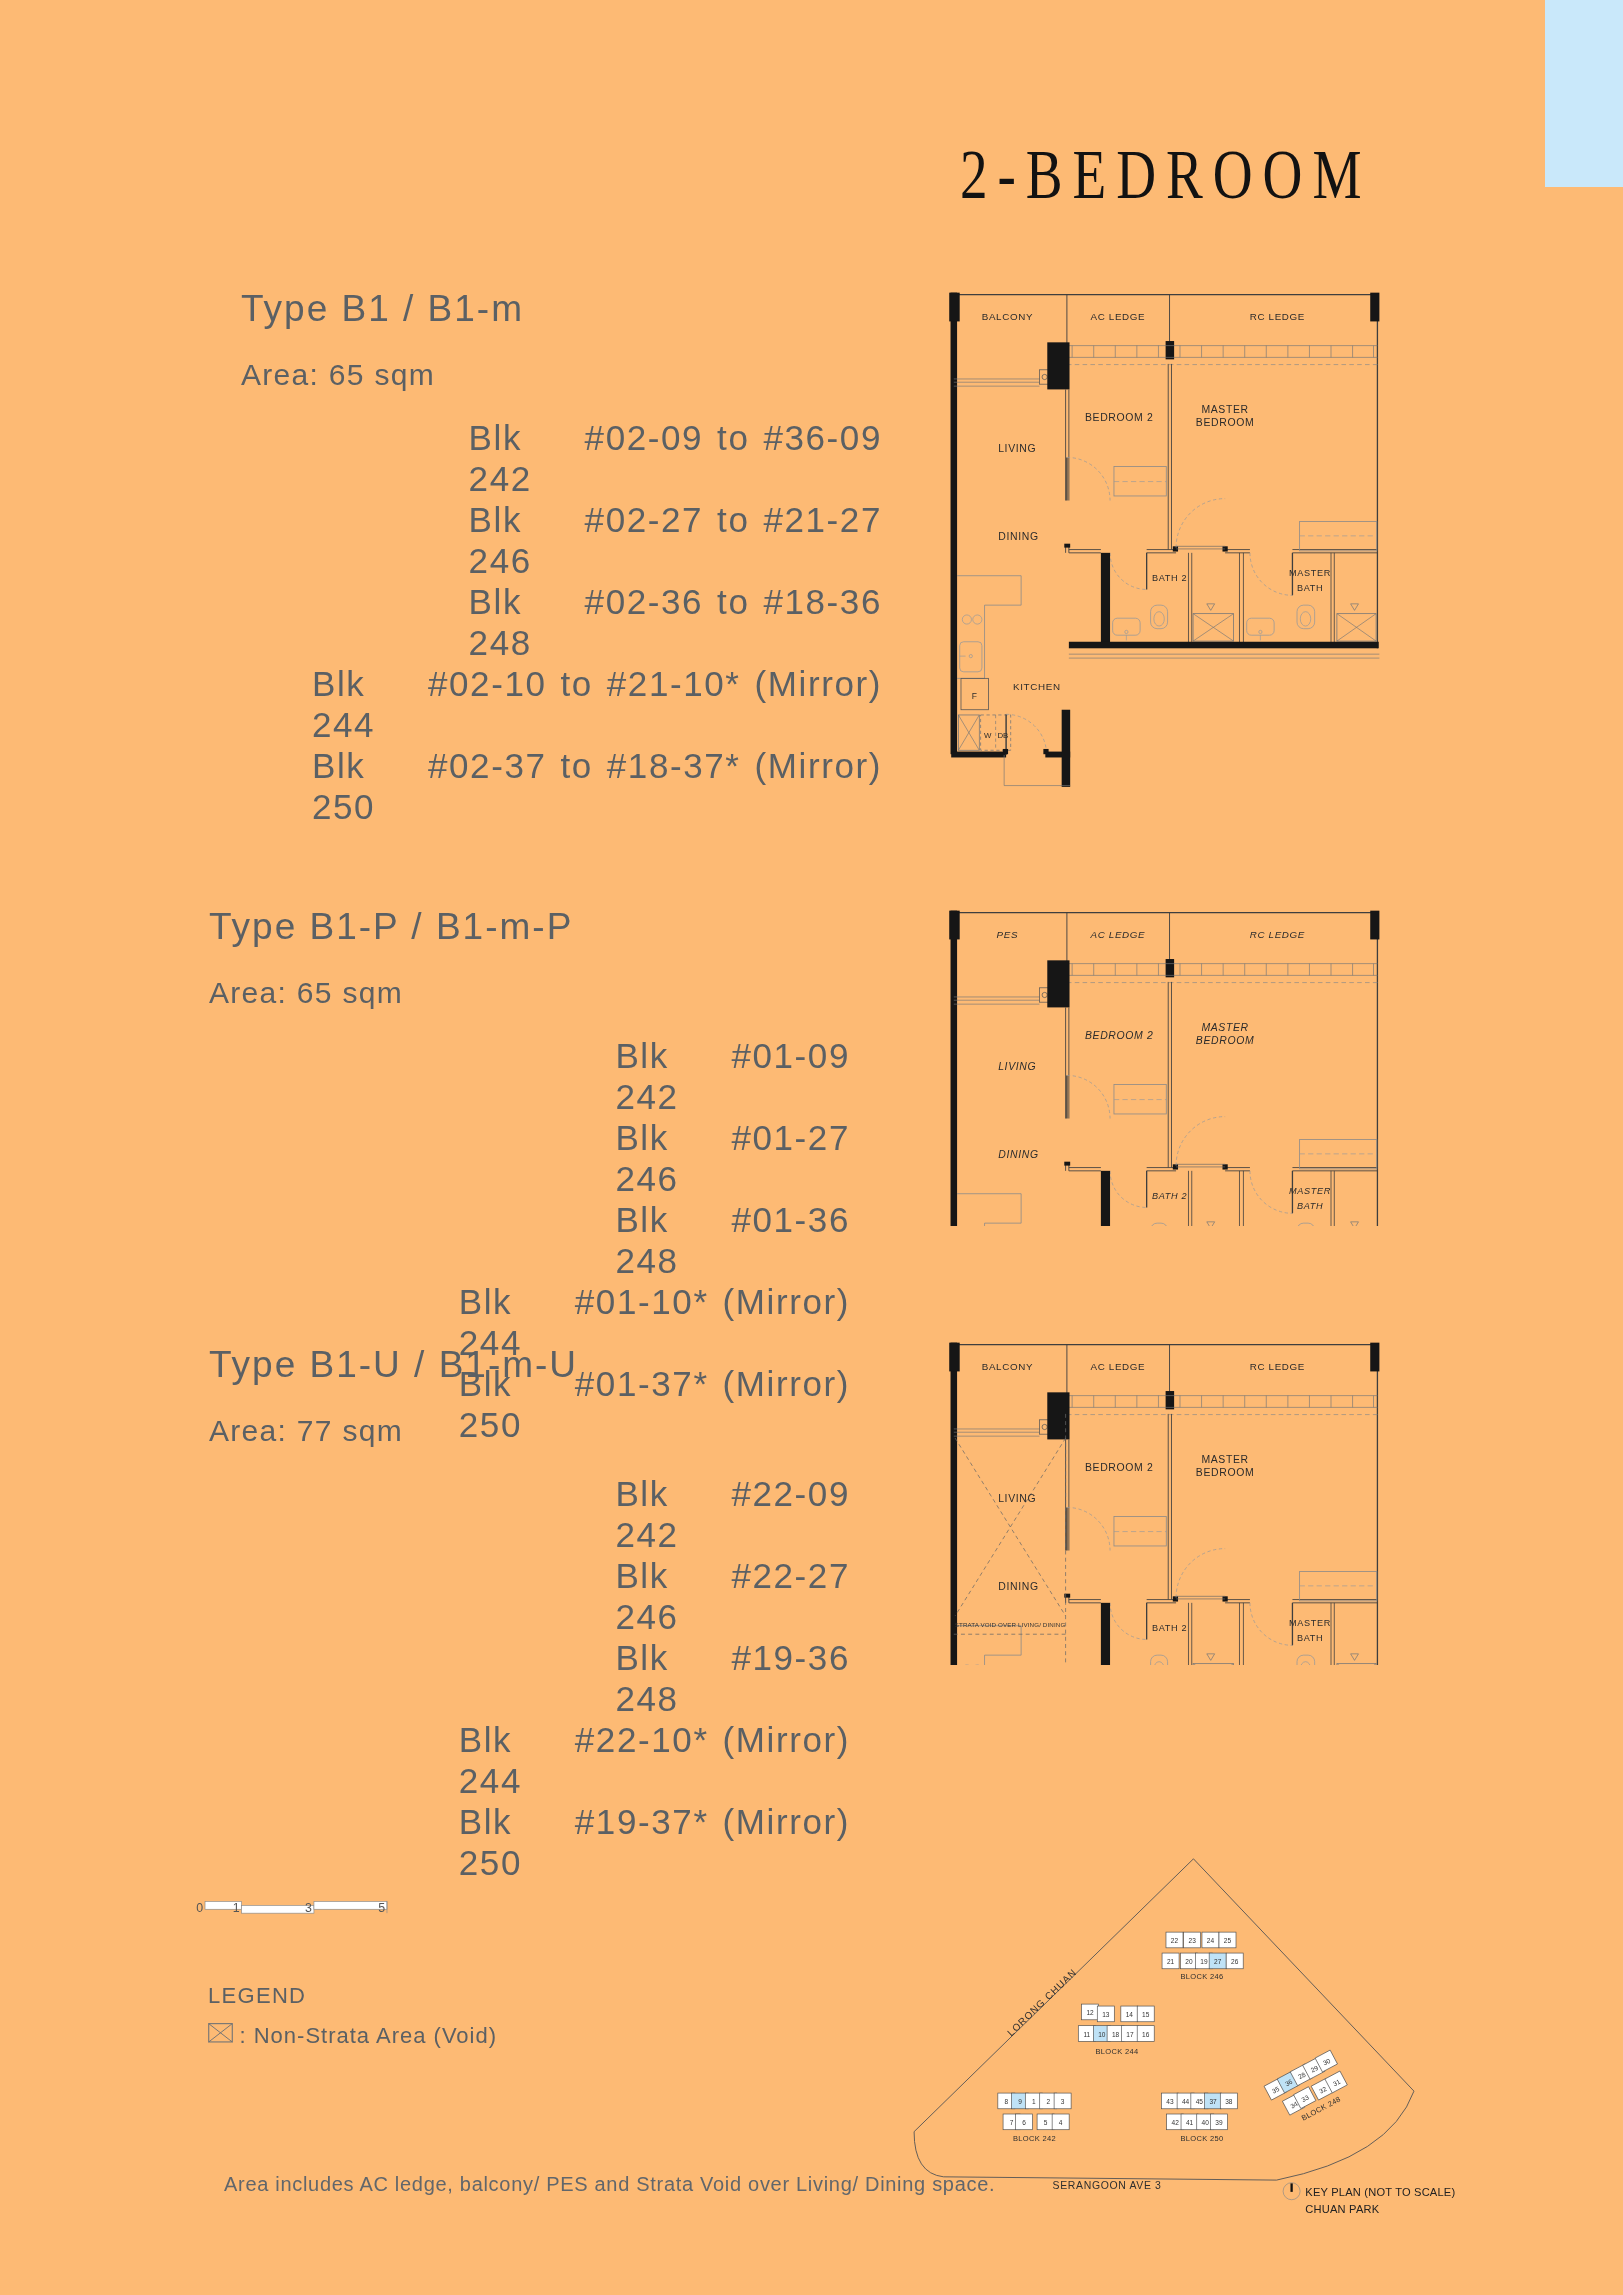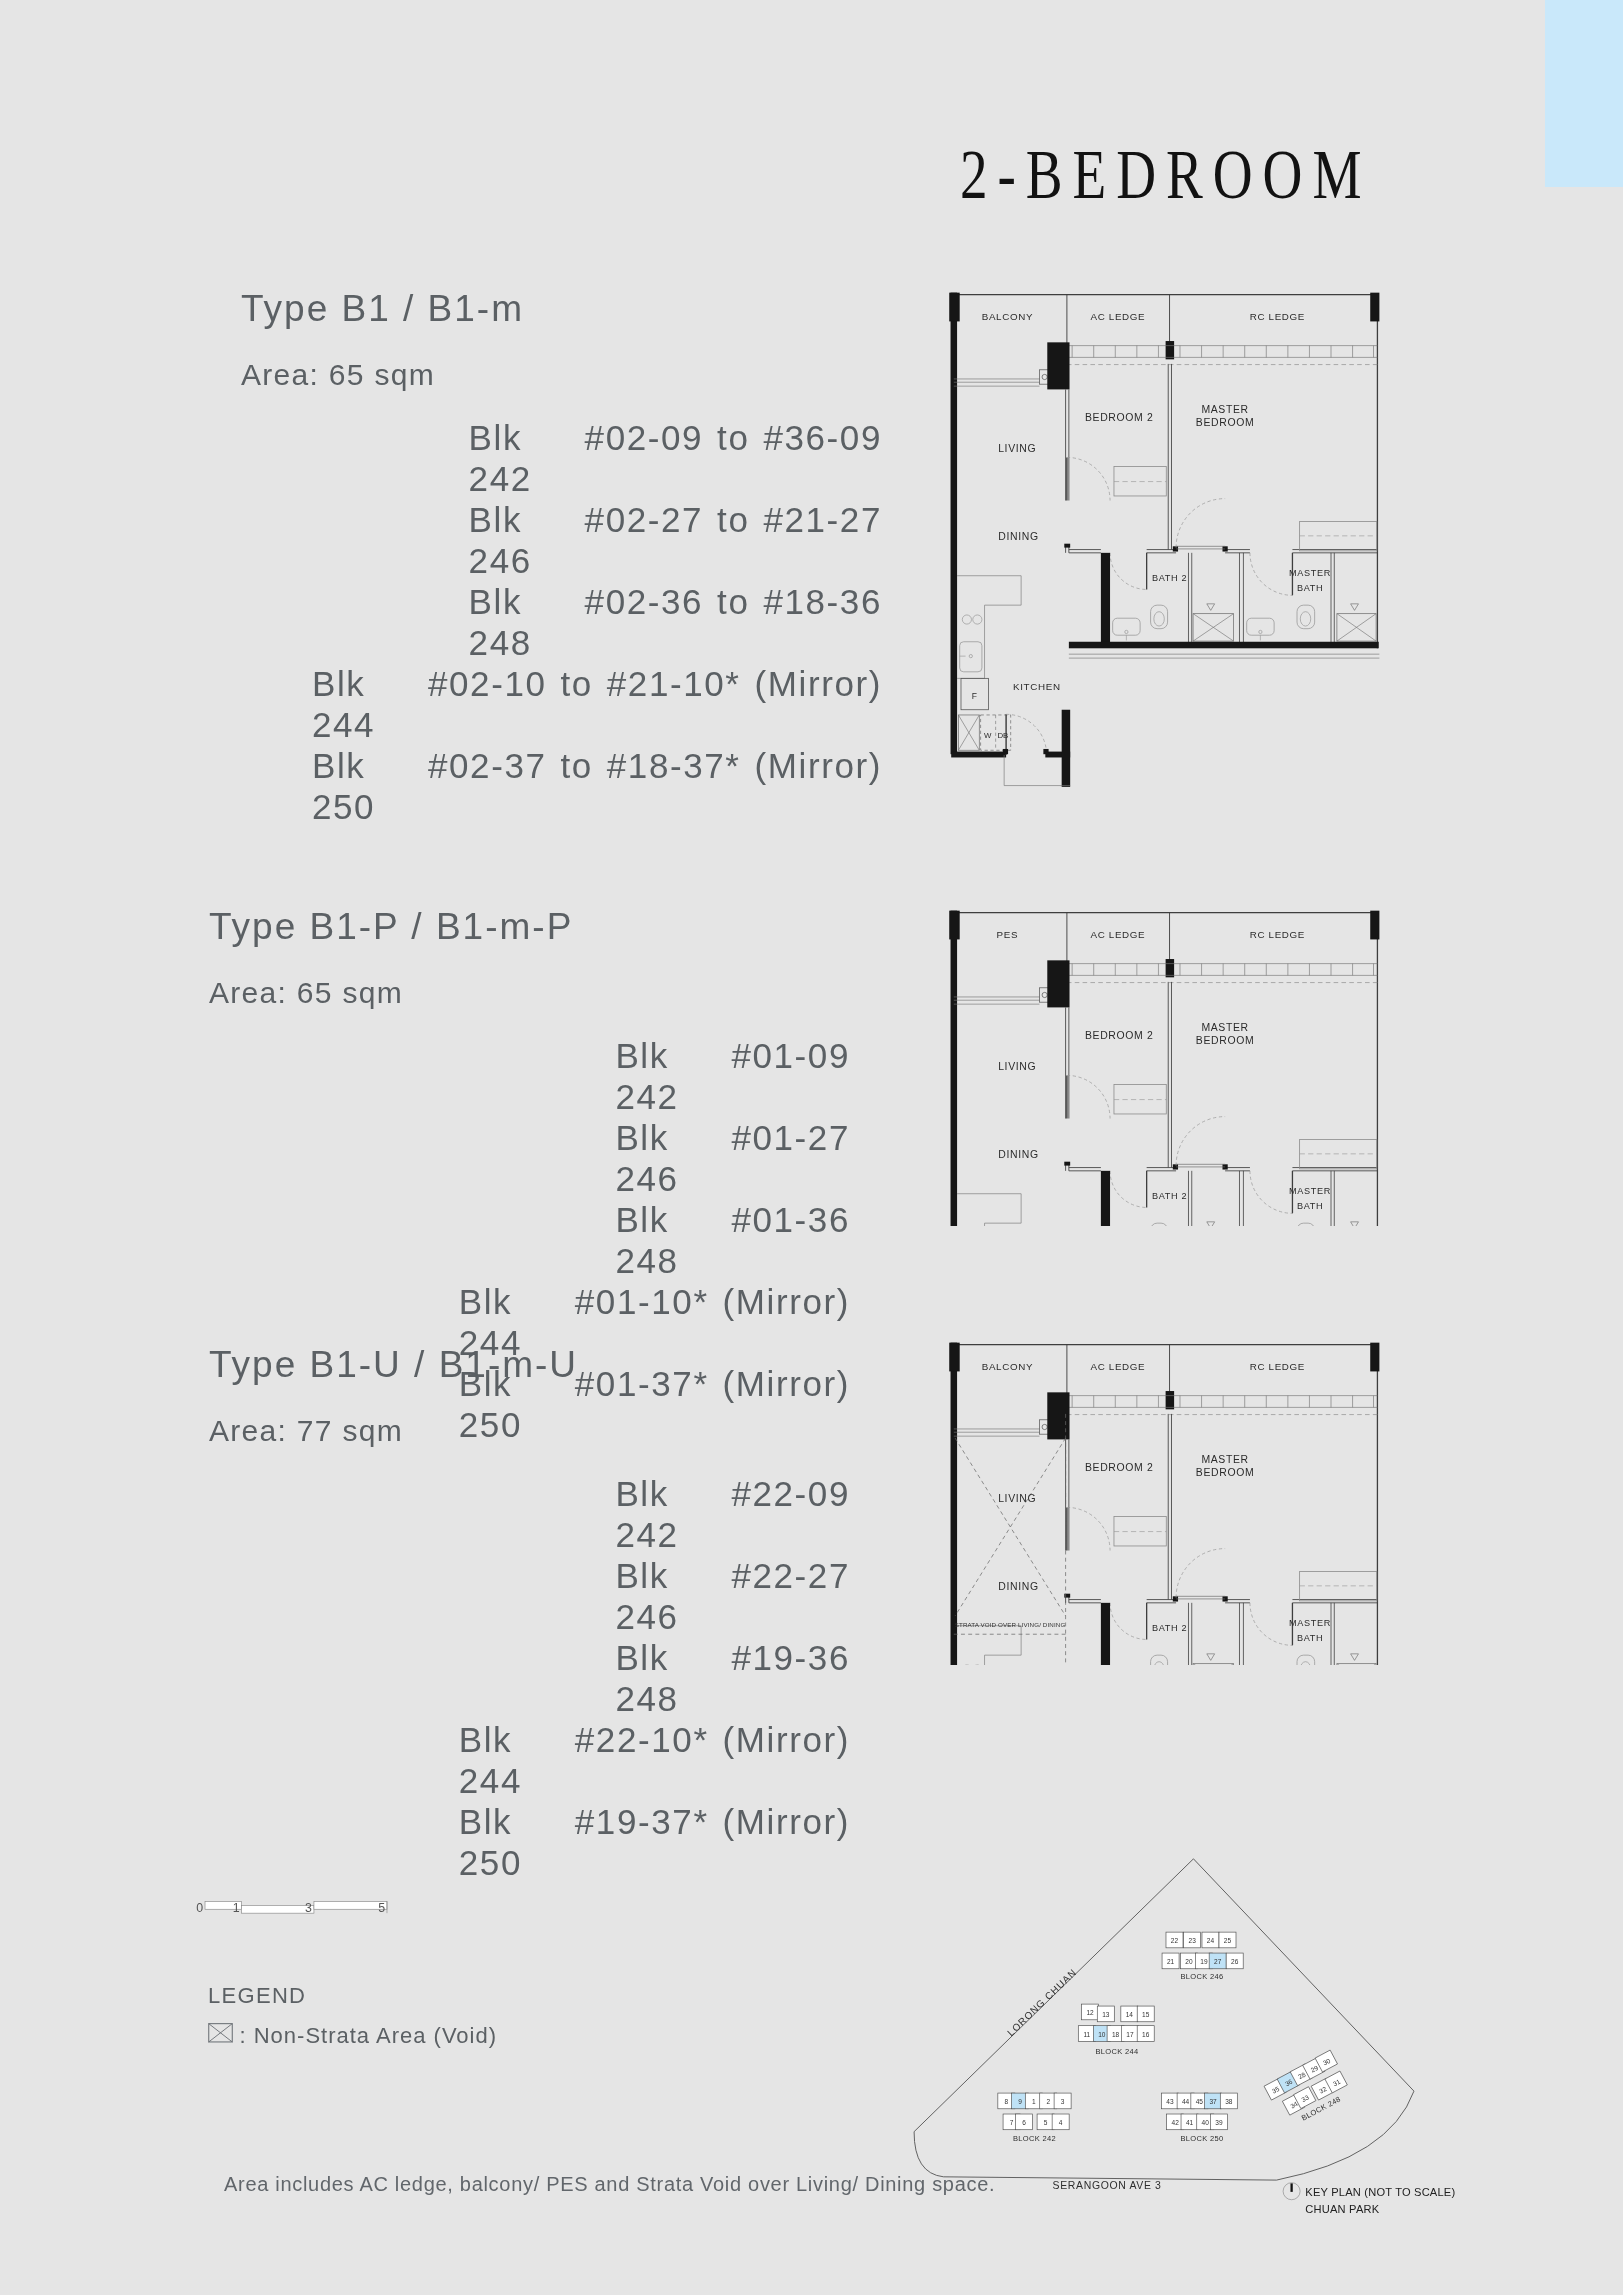--- a/index.html
+++ b/index.html
@@ -1,30 +1,30 @@
 <!DOCTYPE html>
 <html style="font-size:10.5px"><head>
 <meta charset="utf-8">
 <style>
   html,body{margin:0;padding:0;background:#ffffff;}
-  .page{position:relative;width:1623px;height:2295px;background:#e5e5e5;overflow:hidden;
+  .page{position:relative;width:1623px;height:2295px;background:#fdba74;overflow:hidden;
         font-family:"Liberation Sans",sans-serif;}
   .corner-accent{position:absolute;left:1545px;top:0;width:78px;height:187px;background:#c9e8fa;}
   .title{position:absolute;left:960px;top:136px;margin:0;font-family:"Liberation Serif",serif;
          font-weight:400;font-size:69px;letter-spacing:0.18em;color:#121212;white-space:nowrap;
          transform:scaleX(0.8);transform-origin:0 0;}
   .sec{position:absolute;left:209px;width:641px;color:#5b6064;}
   .sec h2{margin:0;font-weight:400;font-size:37px;line-height:42px;letter-spacing:2px;}
   .sec .area{margin-top:27.5px;font-size:30px;line-height:33px;letter-spacing:1.3px;}
   .sec ul{list-style:none;margin:26px 0 0 0;padding:0;}
   .sec li{display:flex;font-size:35px;line-height:41px;letter-spacing:1.6px;word-spacing:2.6px;justify-content:flex-end;}
   .sec li .blk{width:116px;flex:0 0 auto;}
   #sec-0{top:288px;margin-left:32px;} #sec-1{top:906px;} #sec-2{top:1344px;}
   .plan{position:absolute;left:944px;width:438px;overflow:hidden;}
-  #plan-0{top:278px;height:517px;} #plan-1{top:896px;height:330px;} #plan-2{top:1328px;height:337px;}
+  #plan-0{top:278px;height:517px;} #plan-1{top:896px;height:330px;font-style:italic;} #plan-2{top:1328px;height:337px;}
   .scalebar{position:absolute;left:196px;top:1891px;width:275px;height:30px;}
   .legend{position:absolute;left:208px;top:1981px;color:#5b6064;}
   .legend .lg-title{font-size:22px;line-height:30px;letter-spacing:1.3px;}
   .legend .lg-item{font-size:22px;line-height:30px;letter-spacing:1px;}
   .legend .lg-void{display:flex;gap:6.5px;font-size:22px;line-height:30px;letter-spacing:1px;margin-top:10px;}
   .voidbox{display:inline-block;width:25px;height:19.6px;}
   .footnote{position:absolute;left:224px;top:2171px;color:#61666b;font-size:20px;line-height:27.5px;letter-spacing:0.7px;text-align:center;}
   .keyplan{position:absolute;left:901px;top:1845px;width:564px;height:381px;}
   svg text{font-family:"Liberation Sans",sans-serif;}
 </style>

